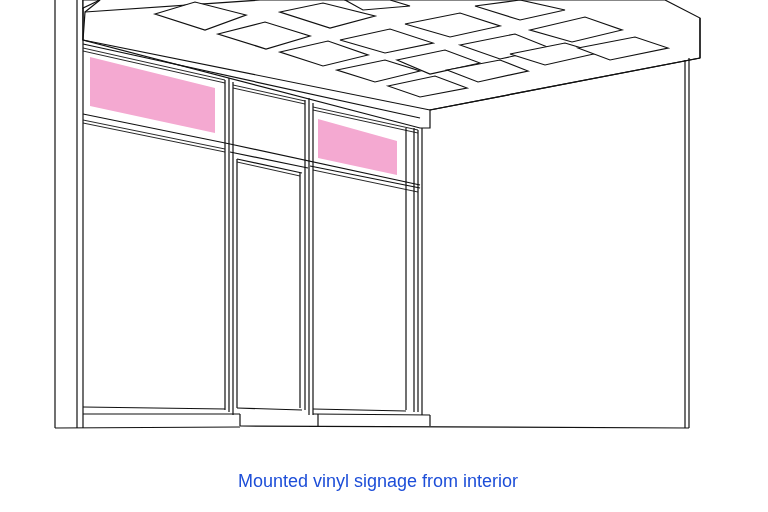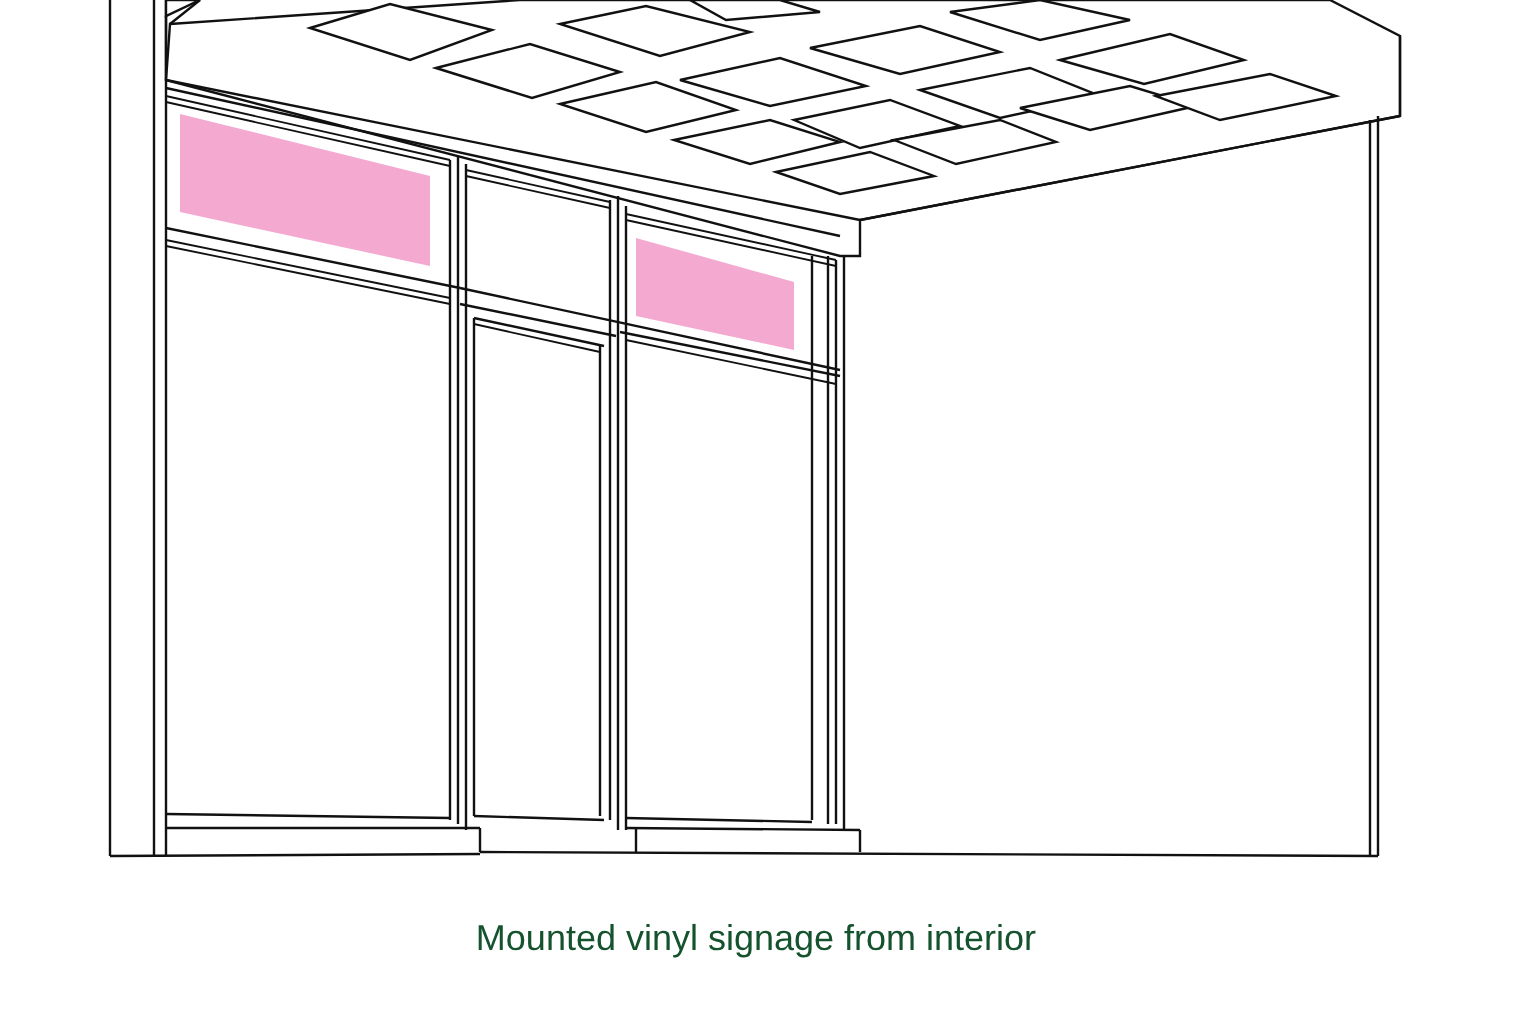--- a/index.html
+++ b/index.html
@@ -1,20 +1,20 @@
 <!DOCTYPE html>
 <html><head>
   <meta charset="utf-8">
   <style>
     html, body { margin: 0; padding: 0; background: #ffffff; }
     body { width: 768px; height: 512px; position: relative; overflow: hidden; }
     #drawing { position: absolute; left: 0; top: 0; width: 768px; height: 512px; }
     #caption {
-      position: absolute; left: 0; top: 459px; width: 756px; text-align: center;
-      font-family: "Liberation Sans", sans-serif; font-size: 18px; color: #14532d;
+      position: absolute; left: 0; top: 471px; width: 756px; text-align: center;
+      font-family: "Liberation Sans", sans-serif; font-size: 18px; color: #1d4ed8;
     }
     svg .ln { fill: none; stroke: #111; stroke-width: 1.2; }
     svg .thin { fill: none; stroke: #111; stroke-width: 0.9; }
     svg .tile { fill: #fff; stroke: #111; stroke-width: 1.2; }
     svg .ceil { fill: #fff; stroke: #111; stroke-width: 1.2; }
   </style>
 </head>
 <body>
 
 <svg id="drawing" viewBox="0 0 768 512" xmlns="http://www.w3.org/2000/svg">

